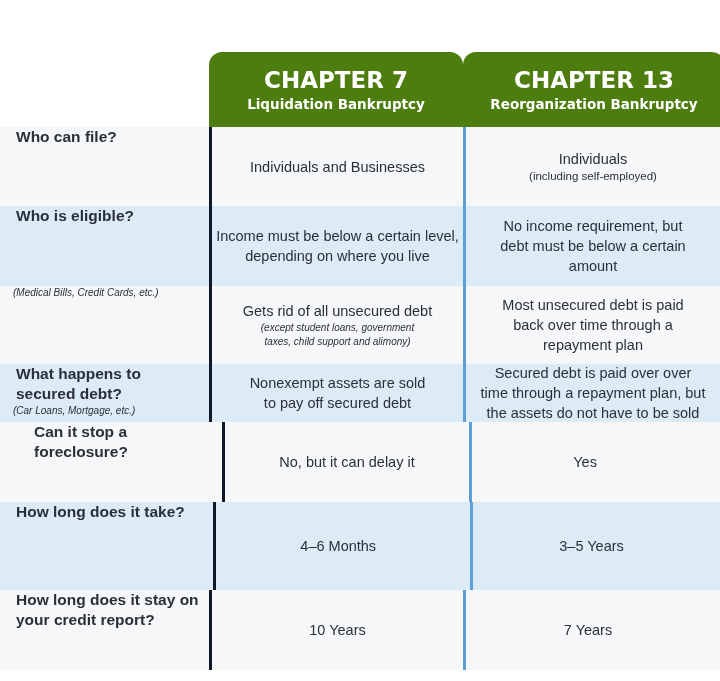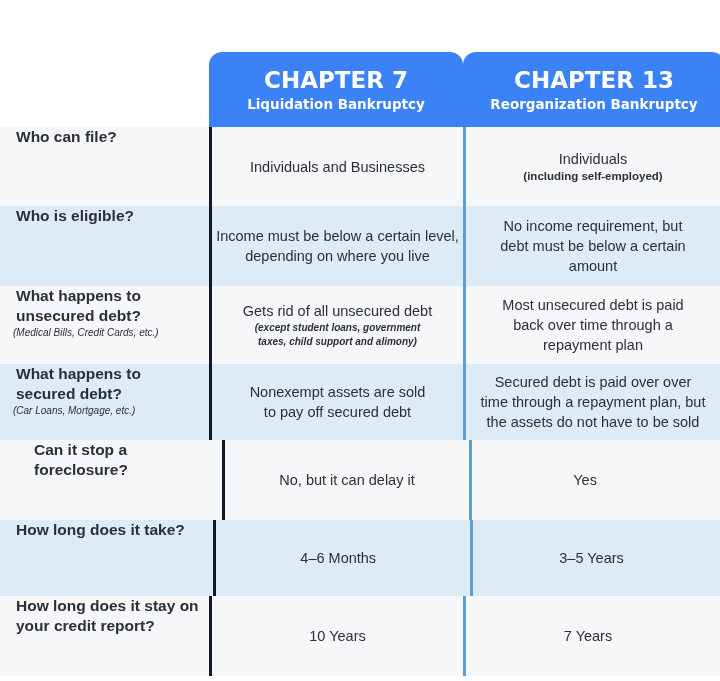--- a/index.html
+++ b/index.html
@@ -2,41 +2,41 @@
 <html><head>
 <meta charset="utf-8">
 <style>
   * { box-sizing: border-box; margin: 0; padding: 0; }
   html, body { width: 720px; height: 681px; background: #ffffff; overflow: hidden; }
   body { font-family: "Liberation Sans", "DejaVu Sans", sans-serif; color: #2b3038; position: relative; }
 
   .header-row { position: absolute; top: 52px; left: 0; width: 720px; height: 75px; }
   .tab {
     position: absolute; top: 0; height: 75px;
-    background: #3b82f6; color: #ffffff; text-align: center;
+    background: #4d7c0f; color: #ffffff; text-align: center;
     border-radius: 13px 13px 0 0;
     display: flex; flex-direction: column; align-items: center; justify-content: center;
   }
   .tab.ch7 { left: 209px; width: 254px; }
   .tab.ch13 { left: 463px; width: 262px; }
   .tab .title { font-family: "DejaVu Sans", sans-serif; font-weight: bold; font-size: 23px; letter-spacing: 0px; line-height: 26px; margin-top: 1px; }
   .tab .subtitle { font-family: "DejaVu Sans", sans-serif; font-weight: bold; font-size: 13.5px; line-height: 18px; margin-top: 2px; }
 
   .table { position: absolute; top: 127px; left: 0; width: 720px; }
   .row { position: relative; display: flex; width: 720px; }
   .row.light { background: #f6f7f9; }
   .row.blue { background: #dcebf6; }
   .row .q { width: 209px; padding-left: 16px; display: flex; flex-direction: column; justify-content: flex-start; }
   .row .q .qtext { font-weight: bold; font-size: 15.5px; line-height: 20px; color: #2b3038; }
   .row .q .qnote { font-style: italic; font-size: 10px; line-height: 14px; color: #2b3038; margin-left: -3px; }
   .row .a { display: flex; flex-direction: column; align-items: center; justify-content: center; text-align: center; }
   .row .a.c7 { width: 254px; border-left: 3px solid #0f172a; }
   .row .a.c13 { width: 257px; border-left: 3px solid #5b9fd6; }
   .row .a .atext { font-size: 14.5px; line-height: 20px; color: #2b3038; }
-  .row .a .anote { font-size: 11.5px; line-height: 15px; color: #2b3038; font-weight: bold; }
+  .row .a .anote { font-size: 11.5px; line-height: 15px; color: #2b3038; }
   .row .a .anote.it { font-style: italic; font-size: 10px; line-height: 14px; }
 </style>
 </head>
 <body>
 
 <div class="header-row">
   <div class="tab ch7">
     <div class="title">CHAPTER 7</div>
     <div class="subtitle">Liquidation Bankruptcy</div>
   </div>
@@ -68,33 +68,32 @@
     <div class="a c7" style="padding:0 4px;">
       <div class="atext">Income must be below a certain level, depending on where you live</div>
     </div>
     <div class="a c13" style="padding:0 30px;">
       <div class="atext">No income requirement, but debt must be below a certain amount</div>
     </div>
   </div>
 
   <div class="row light" style="height:78px;">
     <div class="q">
-      <div class="qtext" style="width:160px;">What happens to unsecured debt?</div>
       <div class="qnote">(Medical Bills, Credit Cards, etc.)</div>
     </div>
     <div class="a c7" style="padding:0 20px;">
       <div class="atext">Gets rid of all unsecured debt</div>
       <div class="anote it" style="padding:0 20px;">(except student loans, government taxes, child support and alimony)</div>
     </div>
     <div class="a c13" style="padding:0 25px;">
       <div class="atext">Most unsecured debt is paid back over time through a repayment plan</div>
     </div>
   </div>
 
-  <div class="row blue" style="height:76px;">
+  <div class="row blue" style="height:58px;">
     <div class="q">
       <div class="qtext" style="width:160px;">What happens to secured debt?</div>
       <div class="qnote">(Car Loans, Mortgage, etc.)</div>
     </div>
     <div class="a c7" style="padding:0 32px;">
       <div class="atext">Nonexempt assets are sold to pay off secured debt</div>
     </div>
     <div class="a c13" style="padding:0 14px;">
       <div class="atext">Secured debt is paid over over time through a repayment plan, but the assets do not have to be sold</div>
     </div>
@@ -105,21 +104,21 @@
       <div class="qtext" style="width:110px;">Can it stop a foreclosure?</div>
     </div>
     <div class="a c7">
       <div class="atext">No, but it can delay it</div>
     </div>
     <div class="a c13" style="padding-right:22px;">
       <div class="atext">Yes</div>
     </div>
   </div>
 
-  <div class="row blue" style="height:76px;gap:10px;">
+  <div class="row blue" style="height:88px;gap:10px;">
     <div class="q">
       <div class="qtext">How long does it take?</div>
     </div>
     <div class="a c7">
       <div class="atext">4–6 Months</div>
     </div>
     <div class="a c13" style="padding-right:10px;">
       <div class="atext">3–5 Years</div>
     </div>
   </div>

